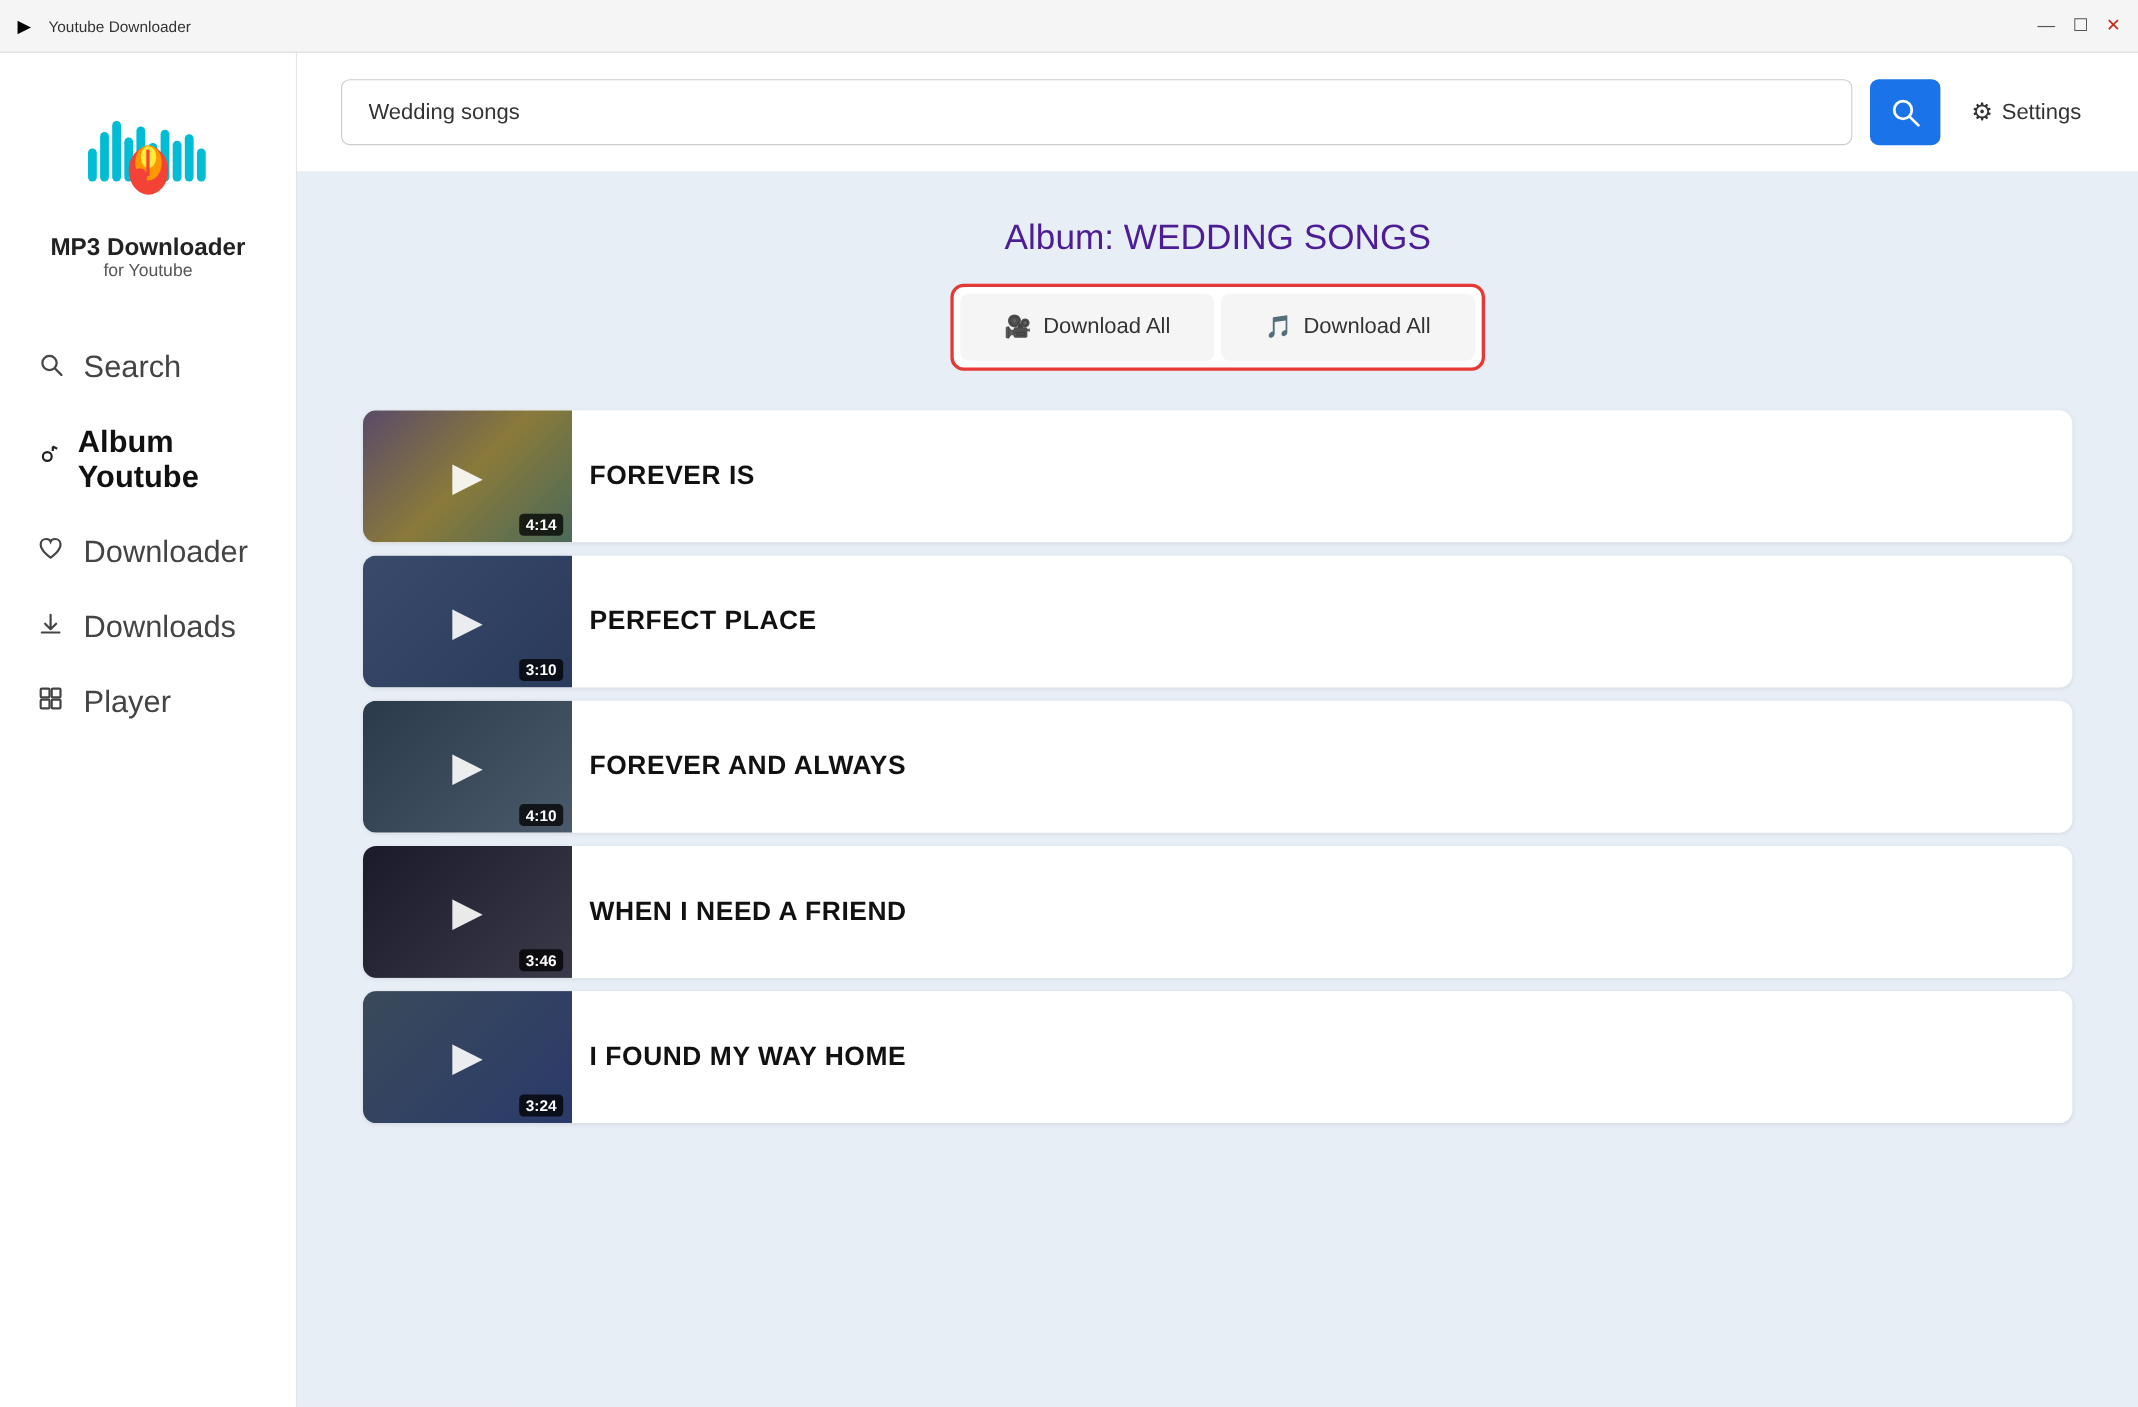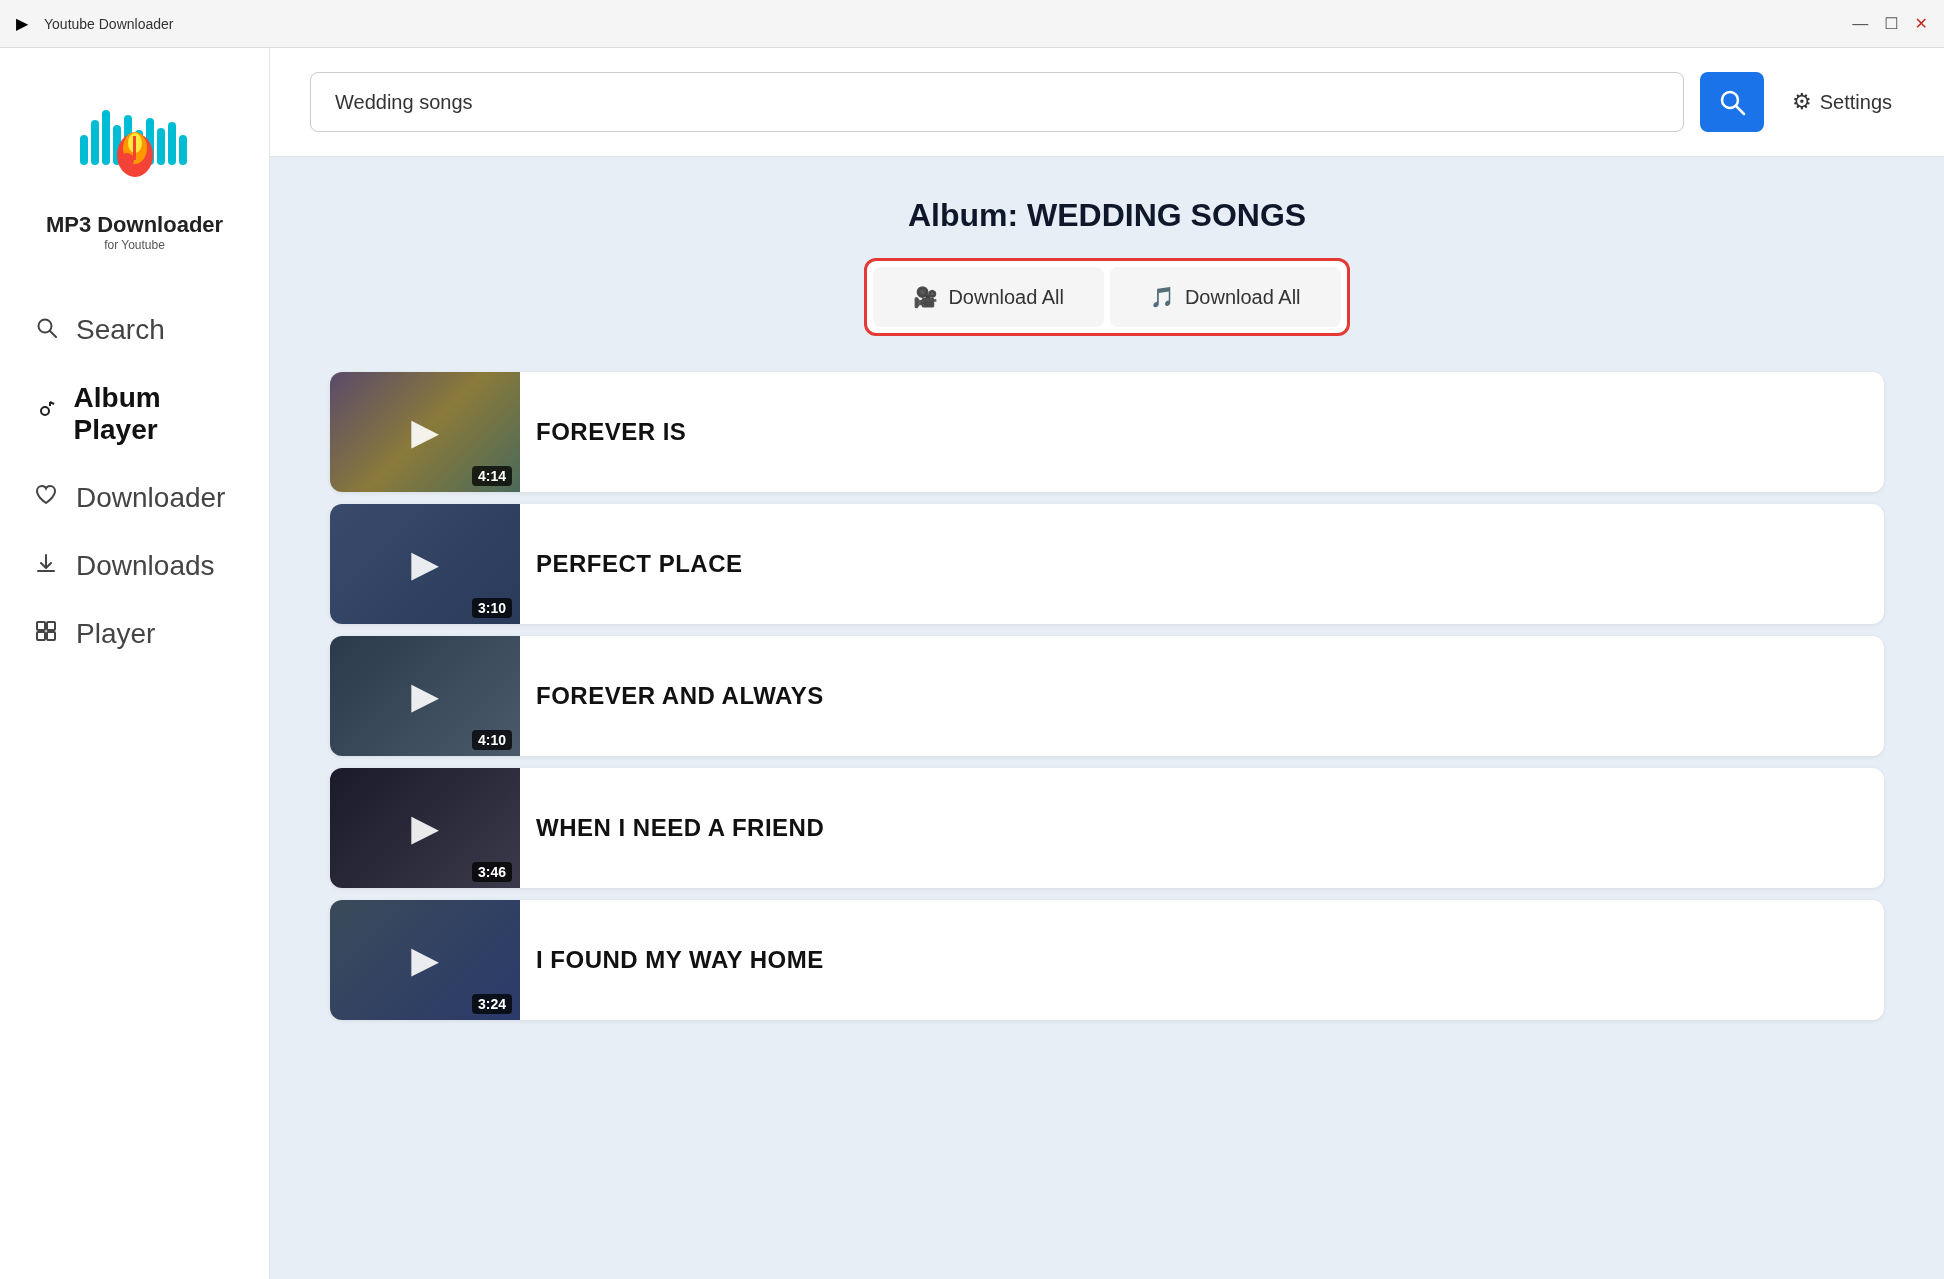--- a/index.html
+++ b/index.html
@@ -80,21 +80,21 @@
       height: 120px;
       margin-bottom: 12px;
     }
     .app-name {
       font-size: 22px;
       font-weight: 700;
       color: #222;
       text-align: left;
     }
     .app-subtitle {
-      font-size: 12px;
+      font-size: 16px;
       color: #555;
       text-align: center;
     }
 
     .nav-menu {
       width: 100%;
       padding: 8px 0;
     }
     .nav-item {
       display: flex;
@@ -178,22 +178,22 @@
     
     .album-section {
       flex: 1;
       overflow-y: auto;
       padding: 40px 60px;
     }
 
     .album-header {
       text-align: center;
       font-size: 32px;
-      font-weight: 700;
-      color: #0f172a;
+      font-weight: 400;
+      color: #4c1d95;
       margin-bottom: 24px;
     }
 
     .download-all-group {
       display: flex;
       justify-content: center;
       gap: 0;
       margin-bottom: 36px;
     }
     .download-all-box {
@@ -321,21 +321,21 @@
               <line x1="15" y1="15" x2="21" y2="21" stroke="#444" stroke-width="2" stroke-linecap="round"></line>
             </svg></span>
     <span>Search</span>
   </div>
         <div class="nav-item active">
     <span class="nav-icon"><svg width="22" height="22" viewBox="0 0 22 22" fill="none">
               <circle cx="11" cy="11" r="4" stroke="#222" stroke-width="2" fill="none"></circle>
               <line x1="16" y1="6" x2="16" y2="2" stroke="#222" stroke-width="2"></line>
               <line x1="16" y1="2" x2="20" y2="4" stroke="#222" stroke-width="2"></line>
             </svg></span>
-    <span>Album Player</span>
+    <span>Album Youtube</span>
   </div>
         <div class="nav-item">
     <span class="nav-icon"><svg width="22" height="22" viewBox="0 0 22 22" fill="none">
               <path d="M11 19C11 19 2 13 2 7C2 4.2 4.2 2 7 2C8.8 2 10.4 3 11 4.4C11.6 3 13.2 2 15 2C17.8 2 20 4.2 20 7C20 13 11 19 11 19Z" stroke="#444" stroke-width="2" fill="none"></path>
             </svg></span>
     <span>Downloader</span>
   </div>
         <div class="nav-item">
     <span class="nav-icon"><svg width="22" height="22" viewBox="0 0 22 22" fill="none">
               <path d="M11 3v12M6 11l5 5 5-5" stroke="#444" stroke-width="2" stroke-linecap="round" stroke-linejoin="round" fill="none"></path>

